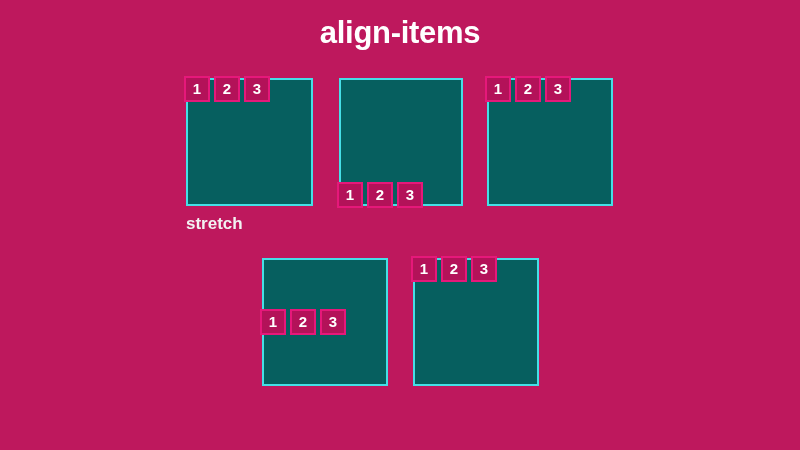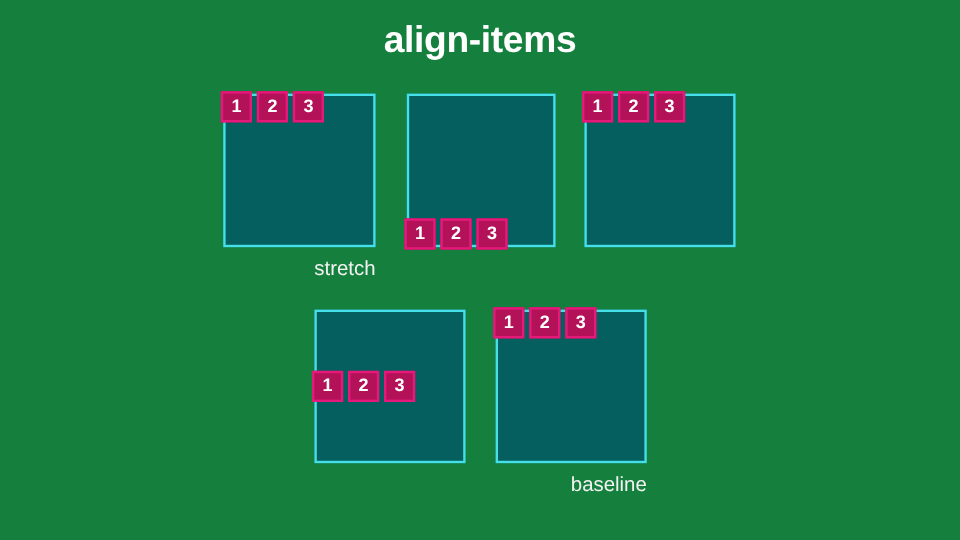--- a/index.html
+++ b/index.html
@@ -12,21 +12,21 @@
     height: 450px;
     overflow: hidden;
     font-family: "Liberation Sans", sans-serif;
     position: relative;
   }
 
   #stage {
     position: relative;
     width: 800px;
     height: 450px;
-    background: #15803d;
+    background: #be185d;
   }
 
   
   .title {
     position: absolute;
     top: 14px;
     left: 0;
     width: 800px;
     text-align: center;
     color: #ffffff;
@@ -71,24 +71,24 @@
     font-size: 15px;
     font-weight: bold;
     line-height: 22px;
     text-align: center;
     font-family: "Liberation Sans", sans-serif;
   }
 
   .caption {
     margin-top: 7px;
     width: 100%;
-    text-align: right;
+    text-align: left;
     color: #f2f2f2;
     font-size: 17px;
-    font-weight: normal;
+    font-weight: bold;
     line-height: 22px;
     white-space: nowrap;
   }
 </style>
 </head>
 <body>
 
 <div id="stage">
 
   <div class="title">align-items</div>
@@ -132,17 +132,16 @@
         </div>
       </div>
       <div class="cell" style="left: 413px; top: 258px; width: 126px;">
         <div class="box" style="width: 126px; height: 128px;">
           <div class="items at-top">
             <div class="item">1</div>
             <div class="item">2</div>
             <div class="item">3</div>
           </div>
         </div>
-        <div class="caption">baseline</div>
       </div>
     </div>
 
 </div>
 
 </body></html>

